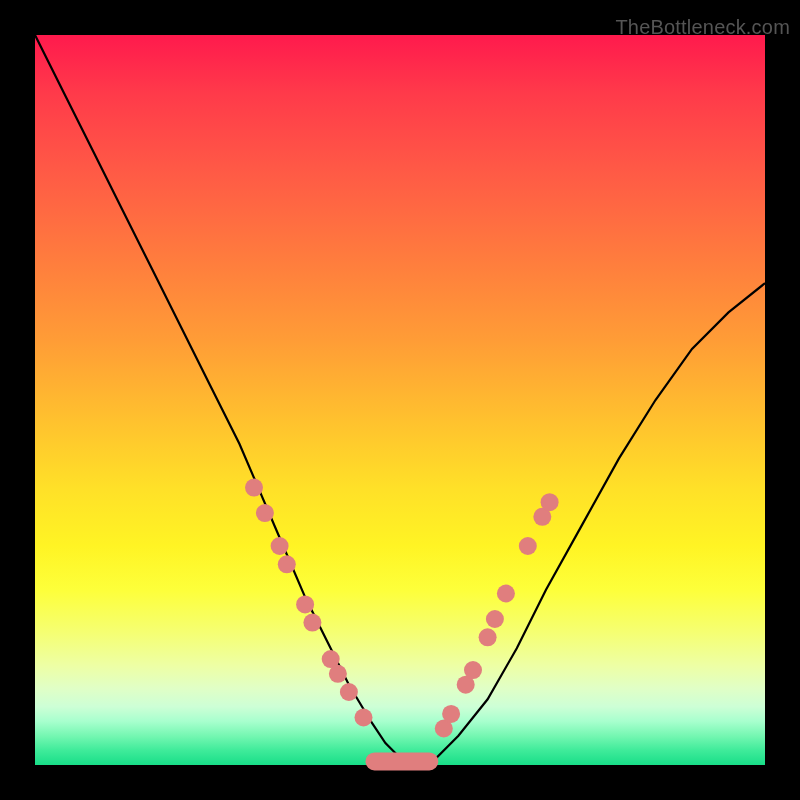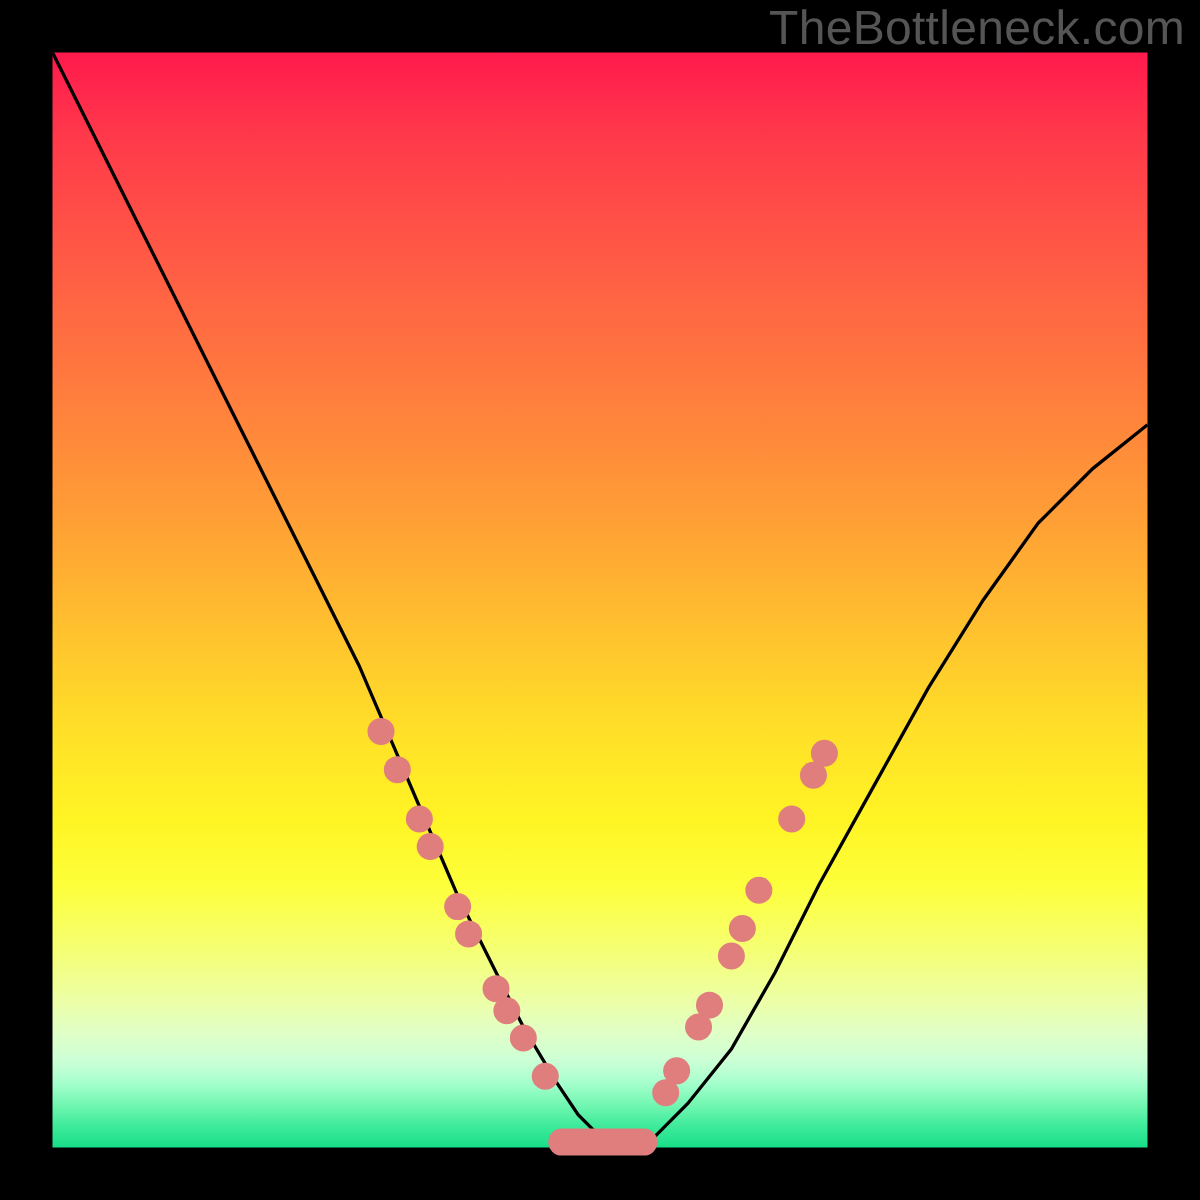--- a/index.html
+++ b/index.html
@@ -37,24 +37,24 @@
       #edffa6 86.5%,
       #e0ffc6 89.5%,
       #cdffd6 92%,
       #a8ffce 94%,
       #75f7b2 96%,
       #3feb9a 98%,
       #18de88 100%);
   }
   .watermark {
     position: absolute;
-    top: 0;
+    top: 16px;
     right: 10px;
     color: #555;
-    font-size: 32px;
+    font-size: 20px;
     font-weight: 400;
     letter-spacing: 0.2px;
     user-select: none;
   }
   svg.curve {
     position: absolute;
     left: 0;
     top: 0;
     width: 730px;
     height: 730px;

